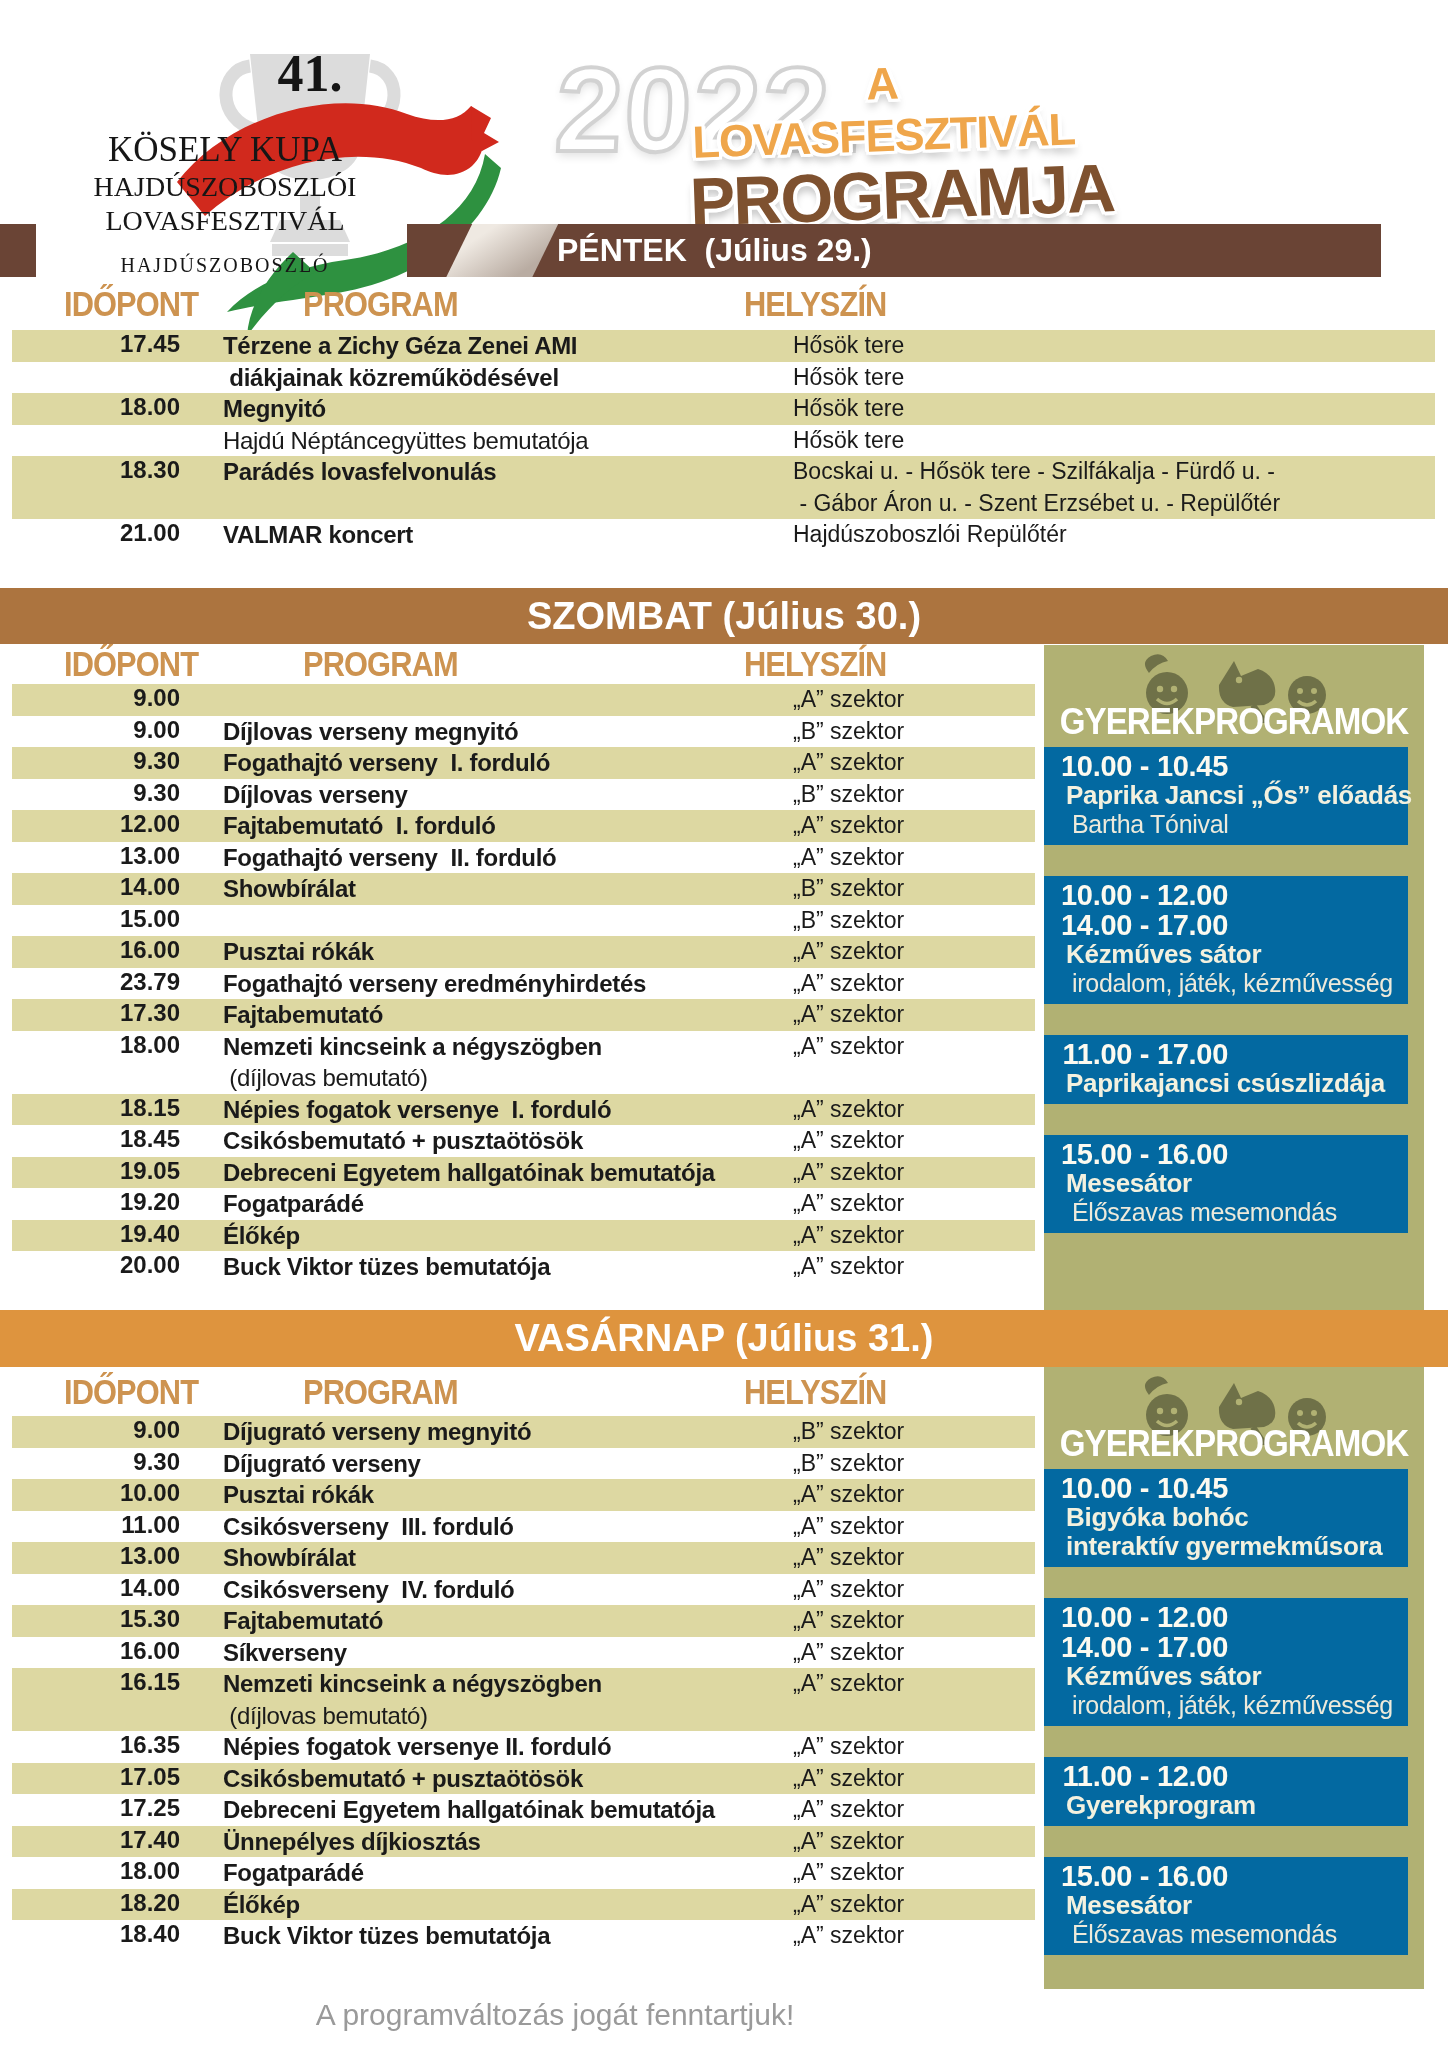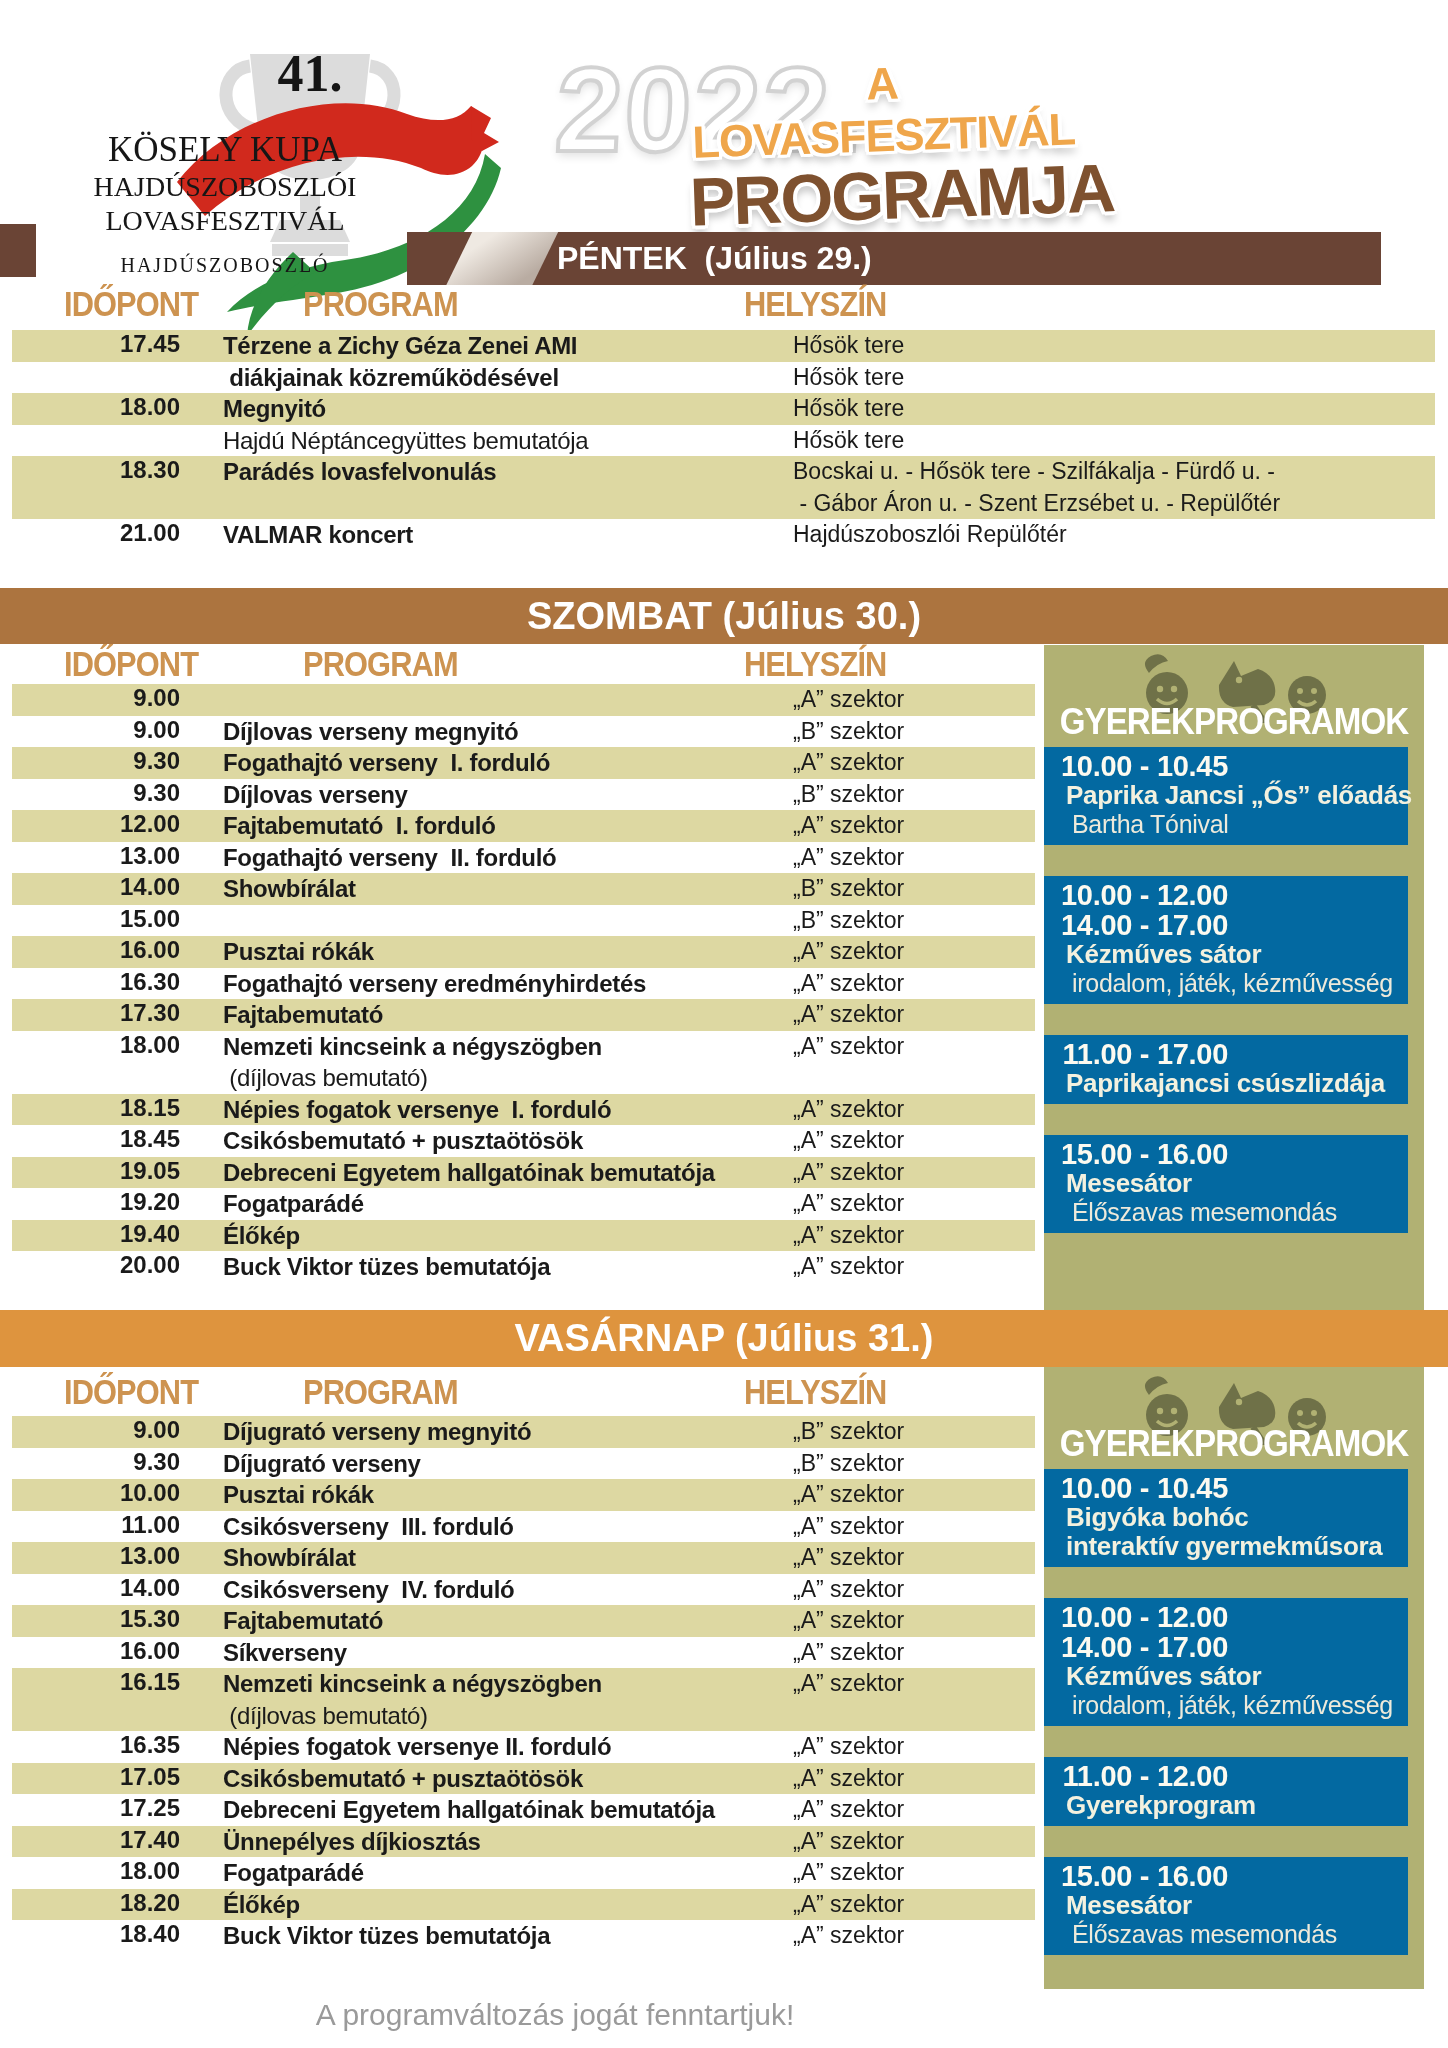--- a/index.html
+++ b/index.html
@@ -28,21 +28,21 @@
   .title-l1{
     font-size:45px;font-weight:bold;color:#efa64b;letter-spacing:-1px;line-height:52px;
     text-shadow:-3px -3px 0 #fff,3px -3px 0 #fff,-3px 3px 0 #fff,3px 3px 0 #fff,0 -3px 0 #fff,0 3px 0 #fff,-4px 0 0 #fff,4px 0 0 #fff,0 7px 9px rgba(0,0,0,.28);
   }
   .title-l2{
     font-size:68px;font-weight:bold;color:#7e512f;letter-spacing:-2px;line-height:70px;margin-top:-2px;
     text-shadow:-3px -3px 0 #fff,3px -3px 0 #fff,-3px 3px 0 #fff,3px 3px 0 #fff,0 -4px 0 #fff,0 4px 0 #fff,-4px 0 0 #fff,4px 0 0 #fff,0 8px 9px rgba(0,0,0,.28);
   }
   
   .stub{position:absolute;left:0;top:224px;width:36px;height:53px;background:#6a4435;}
-  .fri-banner{position:absolute;left:407px;top:224px;width:974px;height:53px;background:#6a4435;overflow:hidden;margin-top:8px;}
+  .fri-banner{position:absolute;left:407px;top:224px;width:974px;height:53px;background:#6a4435;overflow:hidden;}
   .fri-banner .chev{position:absolute;left:52px;top:-4px;width:86px;height:62px;
     background:linear-gradient(135deg,#efe9e2 20%,#b9aca2 85%);transform:skewX(-26deg);}
   .fri-banner .btxt{position:absolute;left:150px;top:0;line-height:53px;font-size:32px;font-weight:bold;color:#fff;white-space:pre;}
   .mid-banner,.bot-banner{position:absolute;left:0;width:1448px;}
   .mid-banner{top:588px;height:56px;background:#ac743f;}
   .bot-banner{top:1310px;height:57px;background:#de943e;}
   .center-btxt{position:absolute;left:0;top:0;width:1448px;text-align:center;font-size:38px;font-weight:bold;color:#fff;white-space:pre;}
   .mid-banner .center-btxt{line-height:56px;}
   .bot-banner .center-btxt{line-height:57px;}
   
@@ -264,21 +264,21 @@
     <div class="prow odd">
       <div class="cell time">16.00</div>
       <div class="cell prog">
         <div class="ln">Pusztai rókák</div>
       </div>
       <div class="cell loc">
         <div class="ln">„A” szektor</div>
       </div>
     </div>
     <div class="prow even">
-      <div class="cell time">16.30</div>
+      <div class="cell time">23.79</div>
       <div class="cell prog">
         <div class="ln">Fogathajtó verseny eredményhirdetés</div>
       </div>
       <div class="cell loc">
         <div class="ln">„A” szektor</div>
       </div>
     </div>
     <div class="prow odd">
       <div class="cell time">17.30</div>
       <div class="cell prog">

